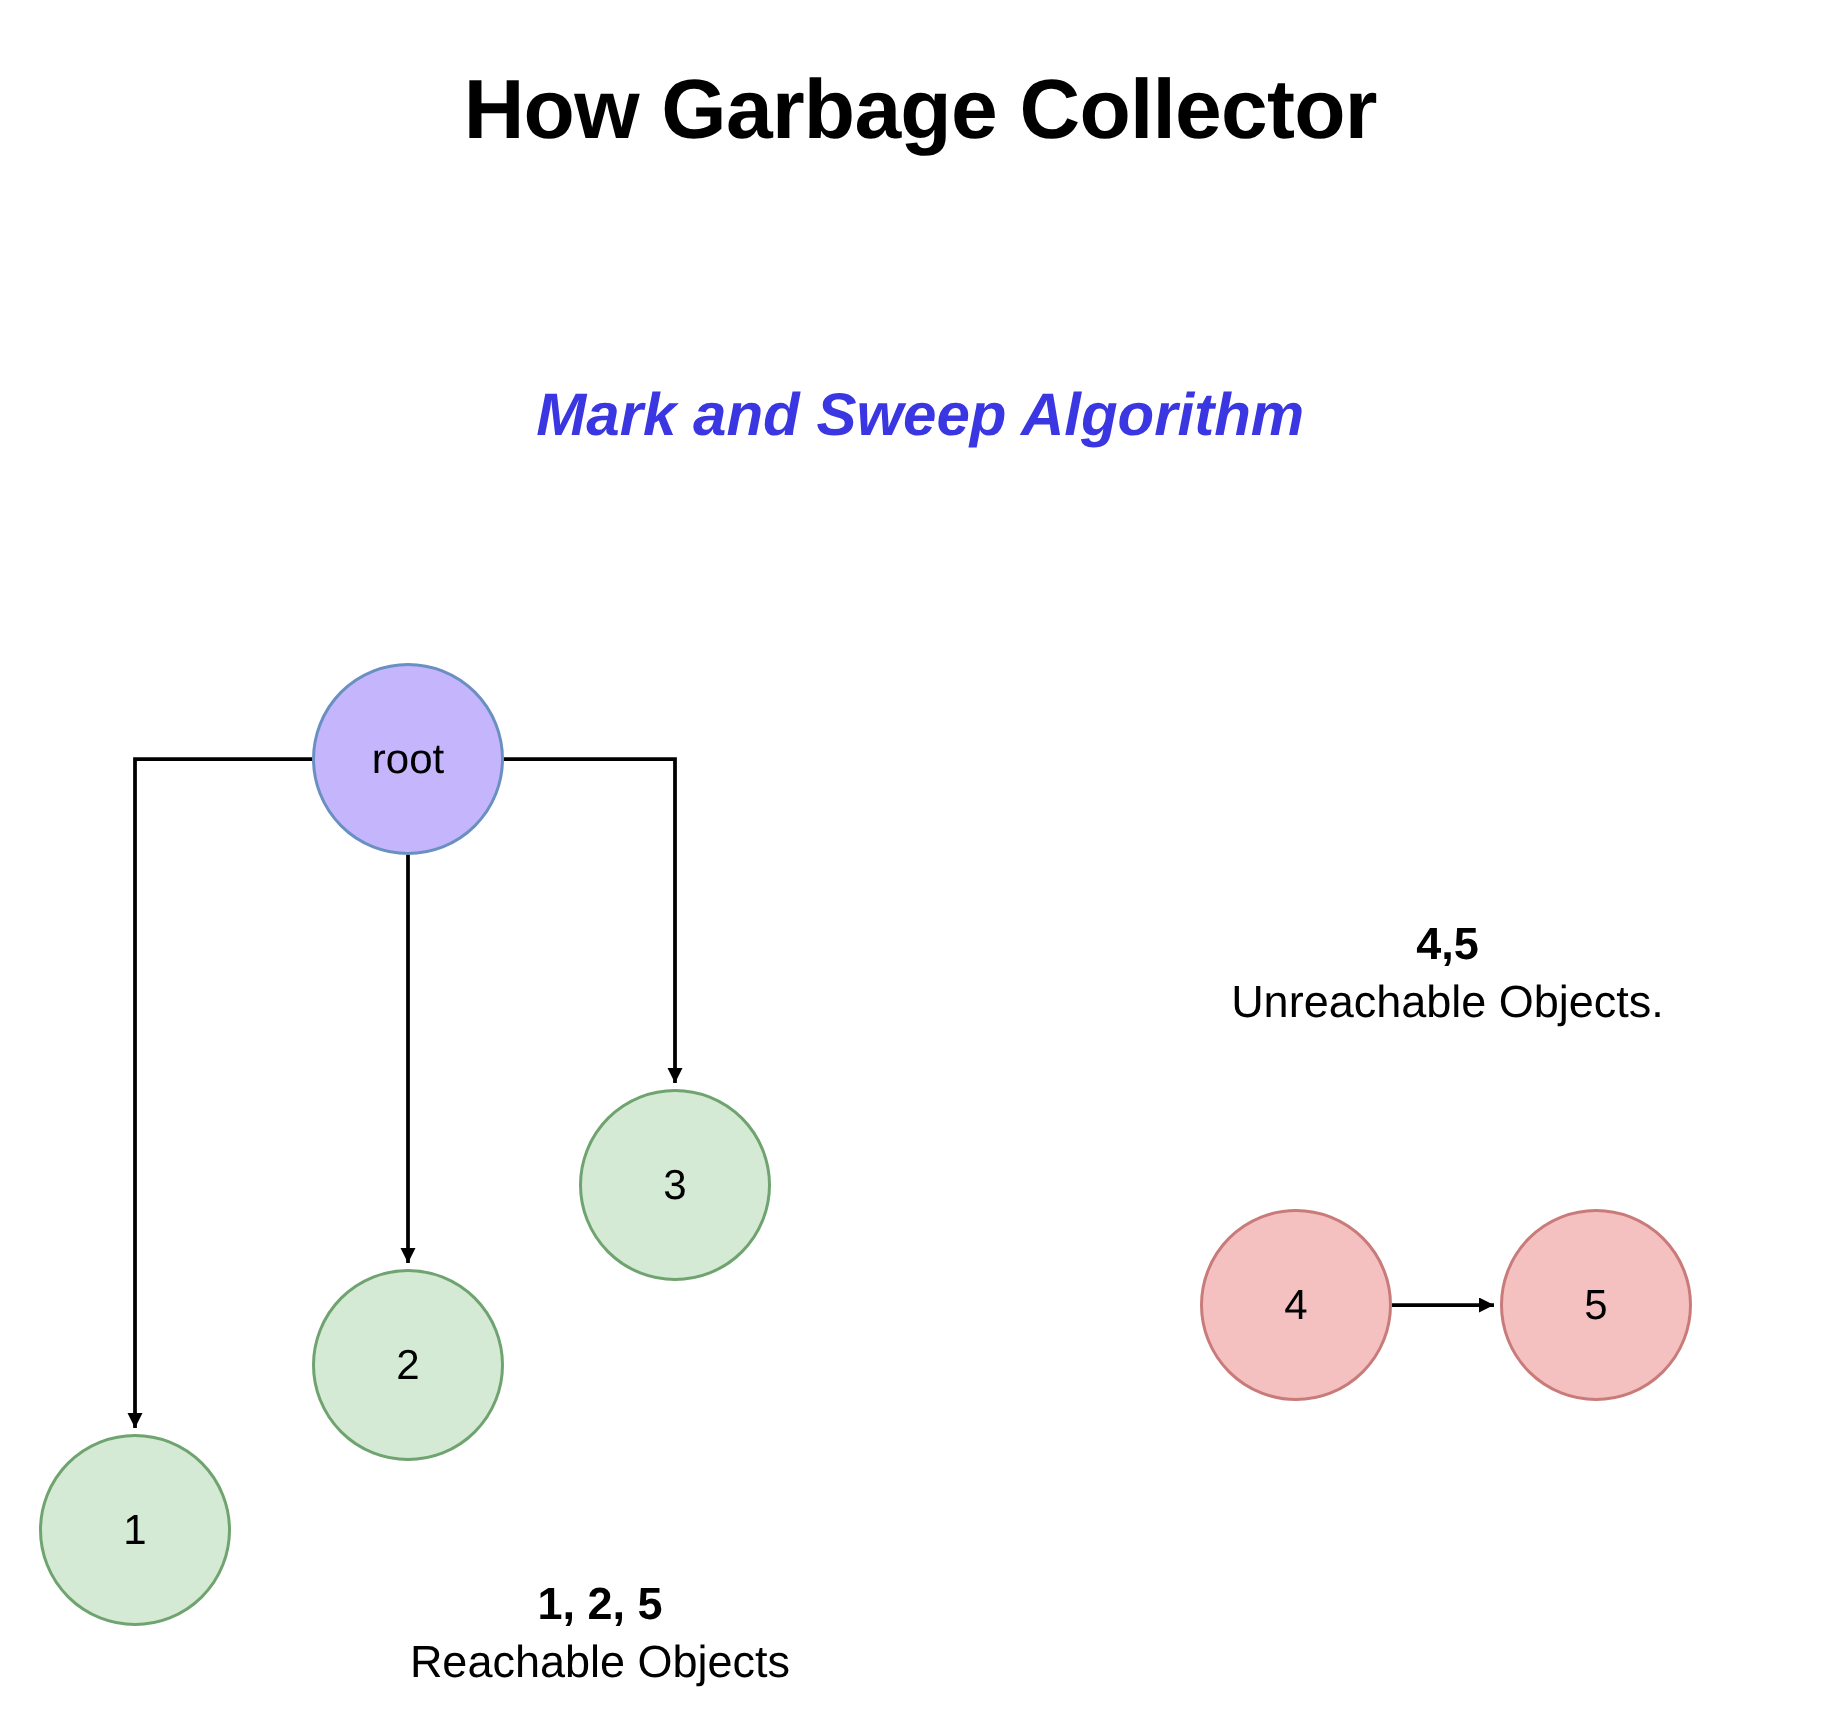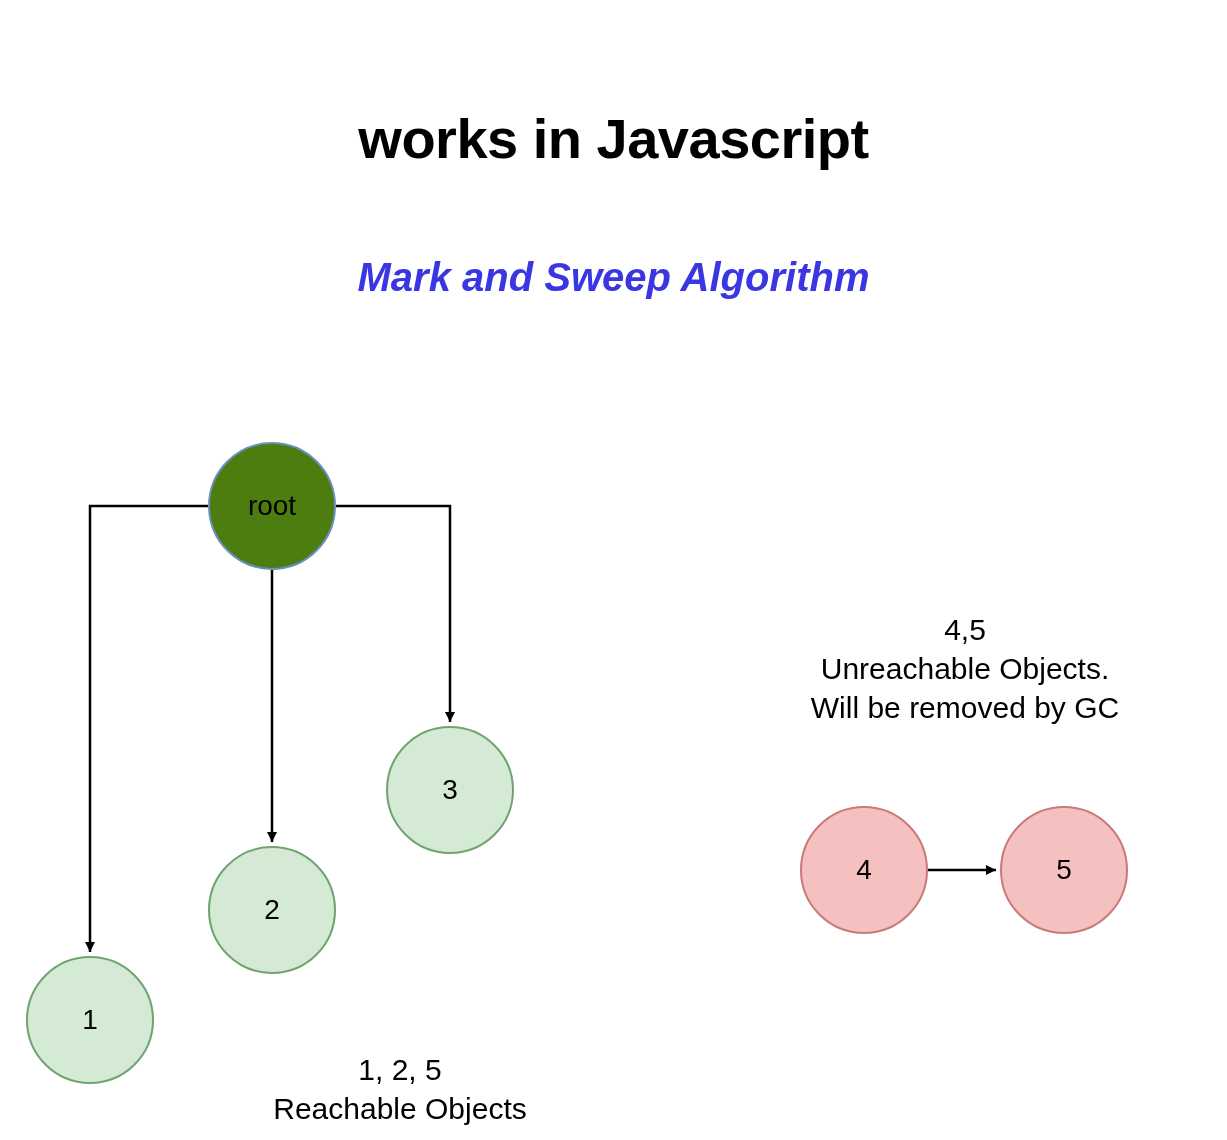--- a/index.html
+++ b/index.html
@@ -40,21 +40,21 @@
     display: flex;
     align-items: center;
     justify-content: center;
     font-size: 28px;
     font-weight: 400;
     color: #000;
   }
   .node-root {
     width: 128px;
     height: 128px;
-    background: #4d7c0f;
+    background: #c4b5fd;
     border: 2px solid #6a90c1;
   }
   .node-green {
     width: 128px;
     height: 128px;
     background: #d5ead4;
     border: 2px solid #6fa36f;
   }
   .node-red {
     width: 128px;
@@ -71,32 +71,31 @@
     pointer-events: none;
   }
   .caption {
     position: absolute;
     text-align: center;
     font-size: 30px;
     color: #000;
     line-height: 1.3;
   }
   .caption .heading {
-    font-weight: 400;
+    font-weight: 700;
   }
   .caption .body {
     font-weight: 400;
   }
 </style>
 </head>
 <body>
 
 <div class="title">
-  <br>
-  <span>works in Javascript</span>
+  <span>How Garbage Collector</span><br>
 </div>
 
 <div class="subtitle">Mark and Sweep Algorithm</div>
 
 <svg class="edges" viewBox="0 0 1227 1140">
   <defs>
     <marker id="arrowhead" markerWidth="12" markerHeight="12" refX="10" refY="5" orient="auto" markerUnits="userSpaceOnUse">
       <path d="M0,0 L10,5 L0,10 Z" fill="#000"></path>
     </marker>
   </defs>
@@ -135,14 +134,13 @@
 </div>
 
 <div class="caption" style="left:250px; top:1050px; width:300px;">
   <div class="heading">1, 2, 5</div>
   <div class="body">Reachable Objects</div>
 </div>
 
 <div class="caption" style="left:760px; top:610px; width:410px;">
   <div class="heading">4,5</div>
   <div class="body">Unreachable Objects.</div>
-  <div class="body">Will be removed by GC</div>
 </div>
 
 </body></html>

